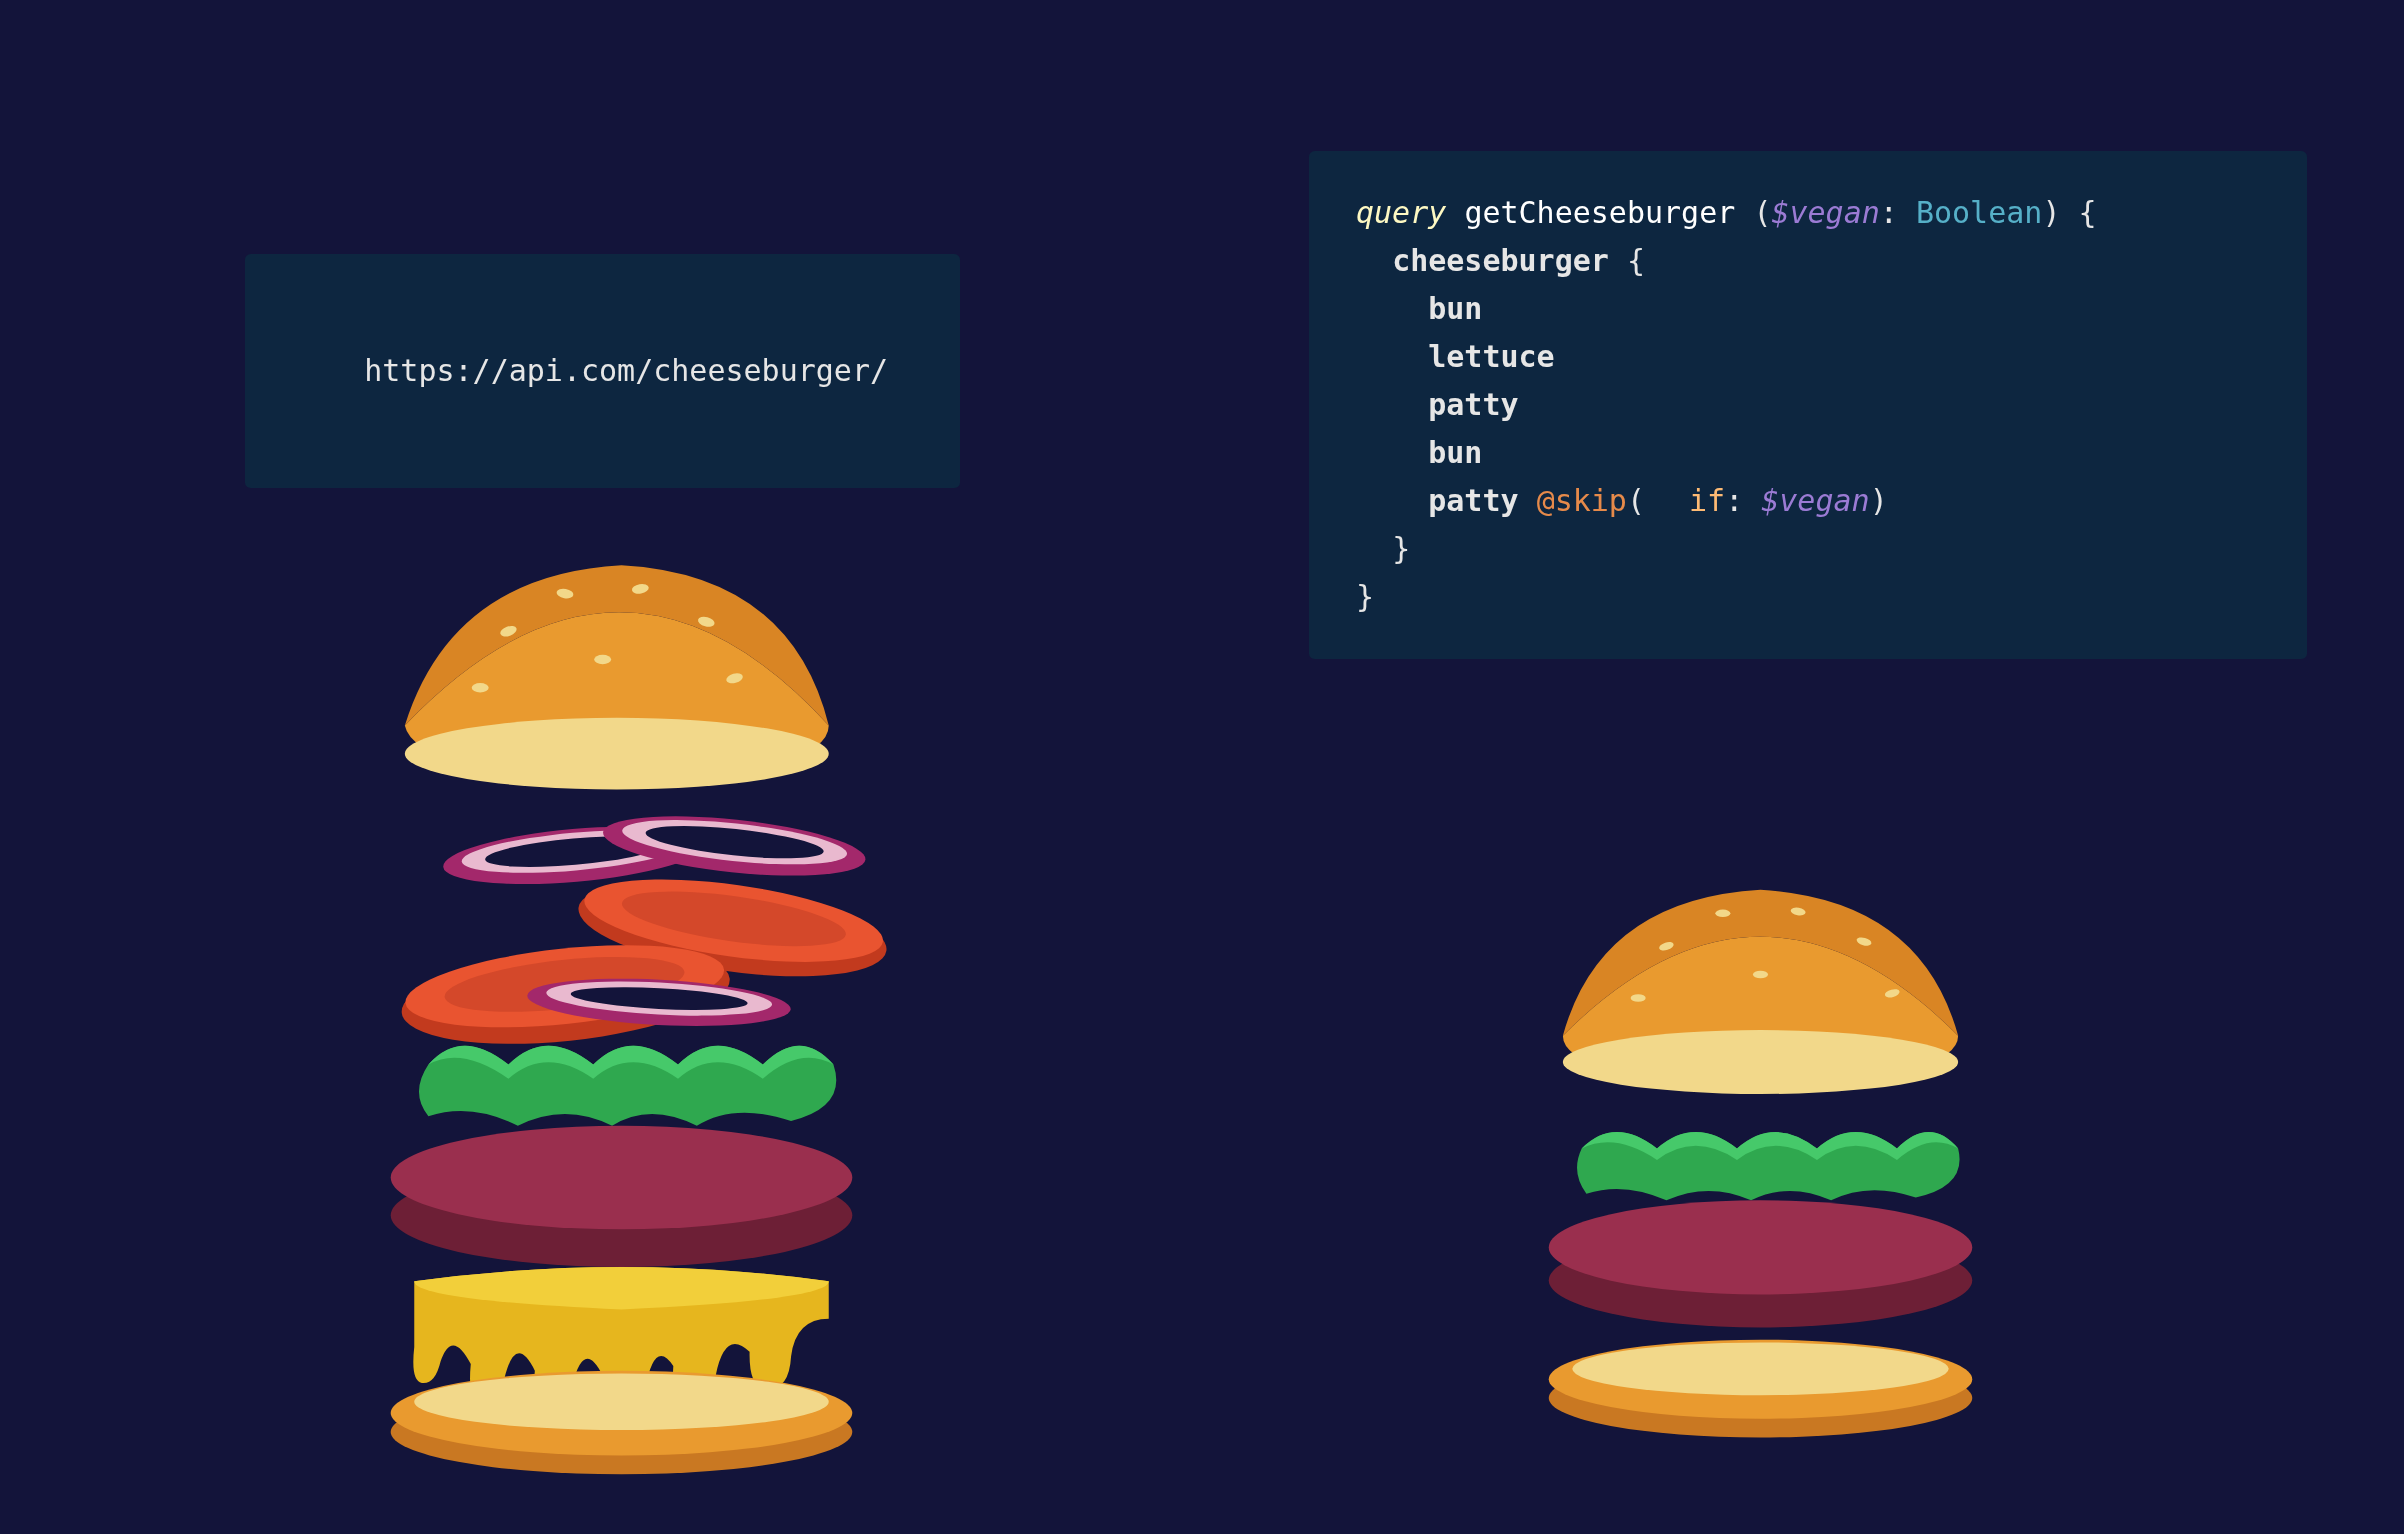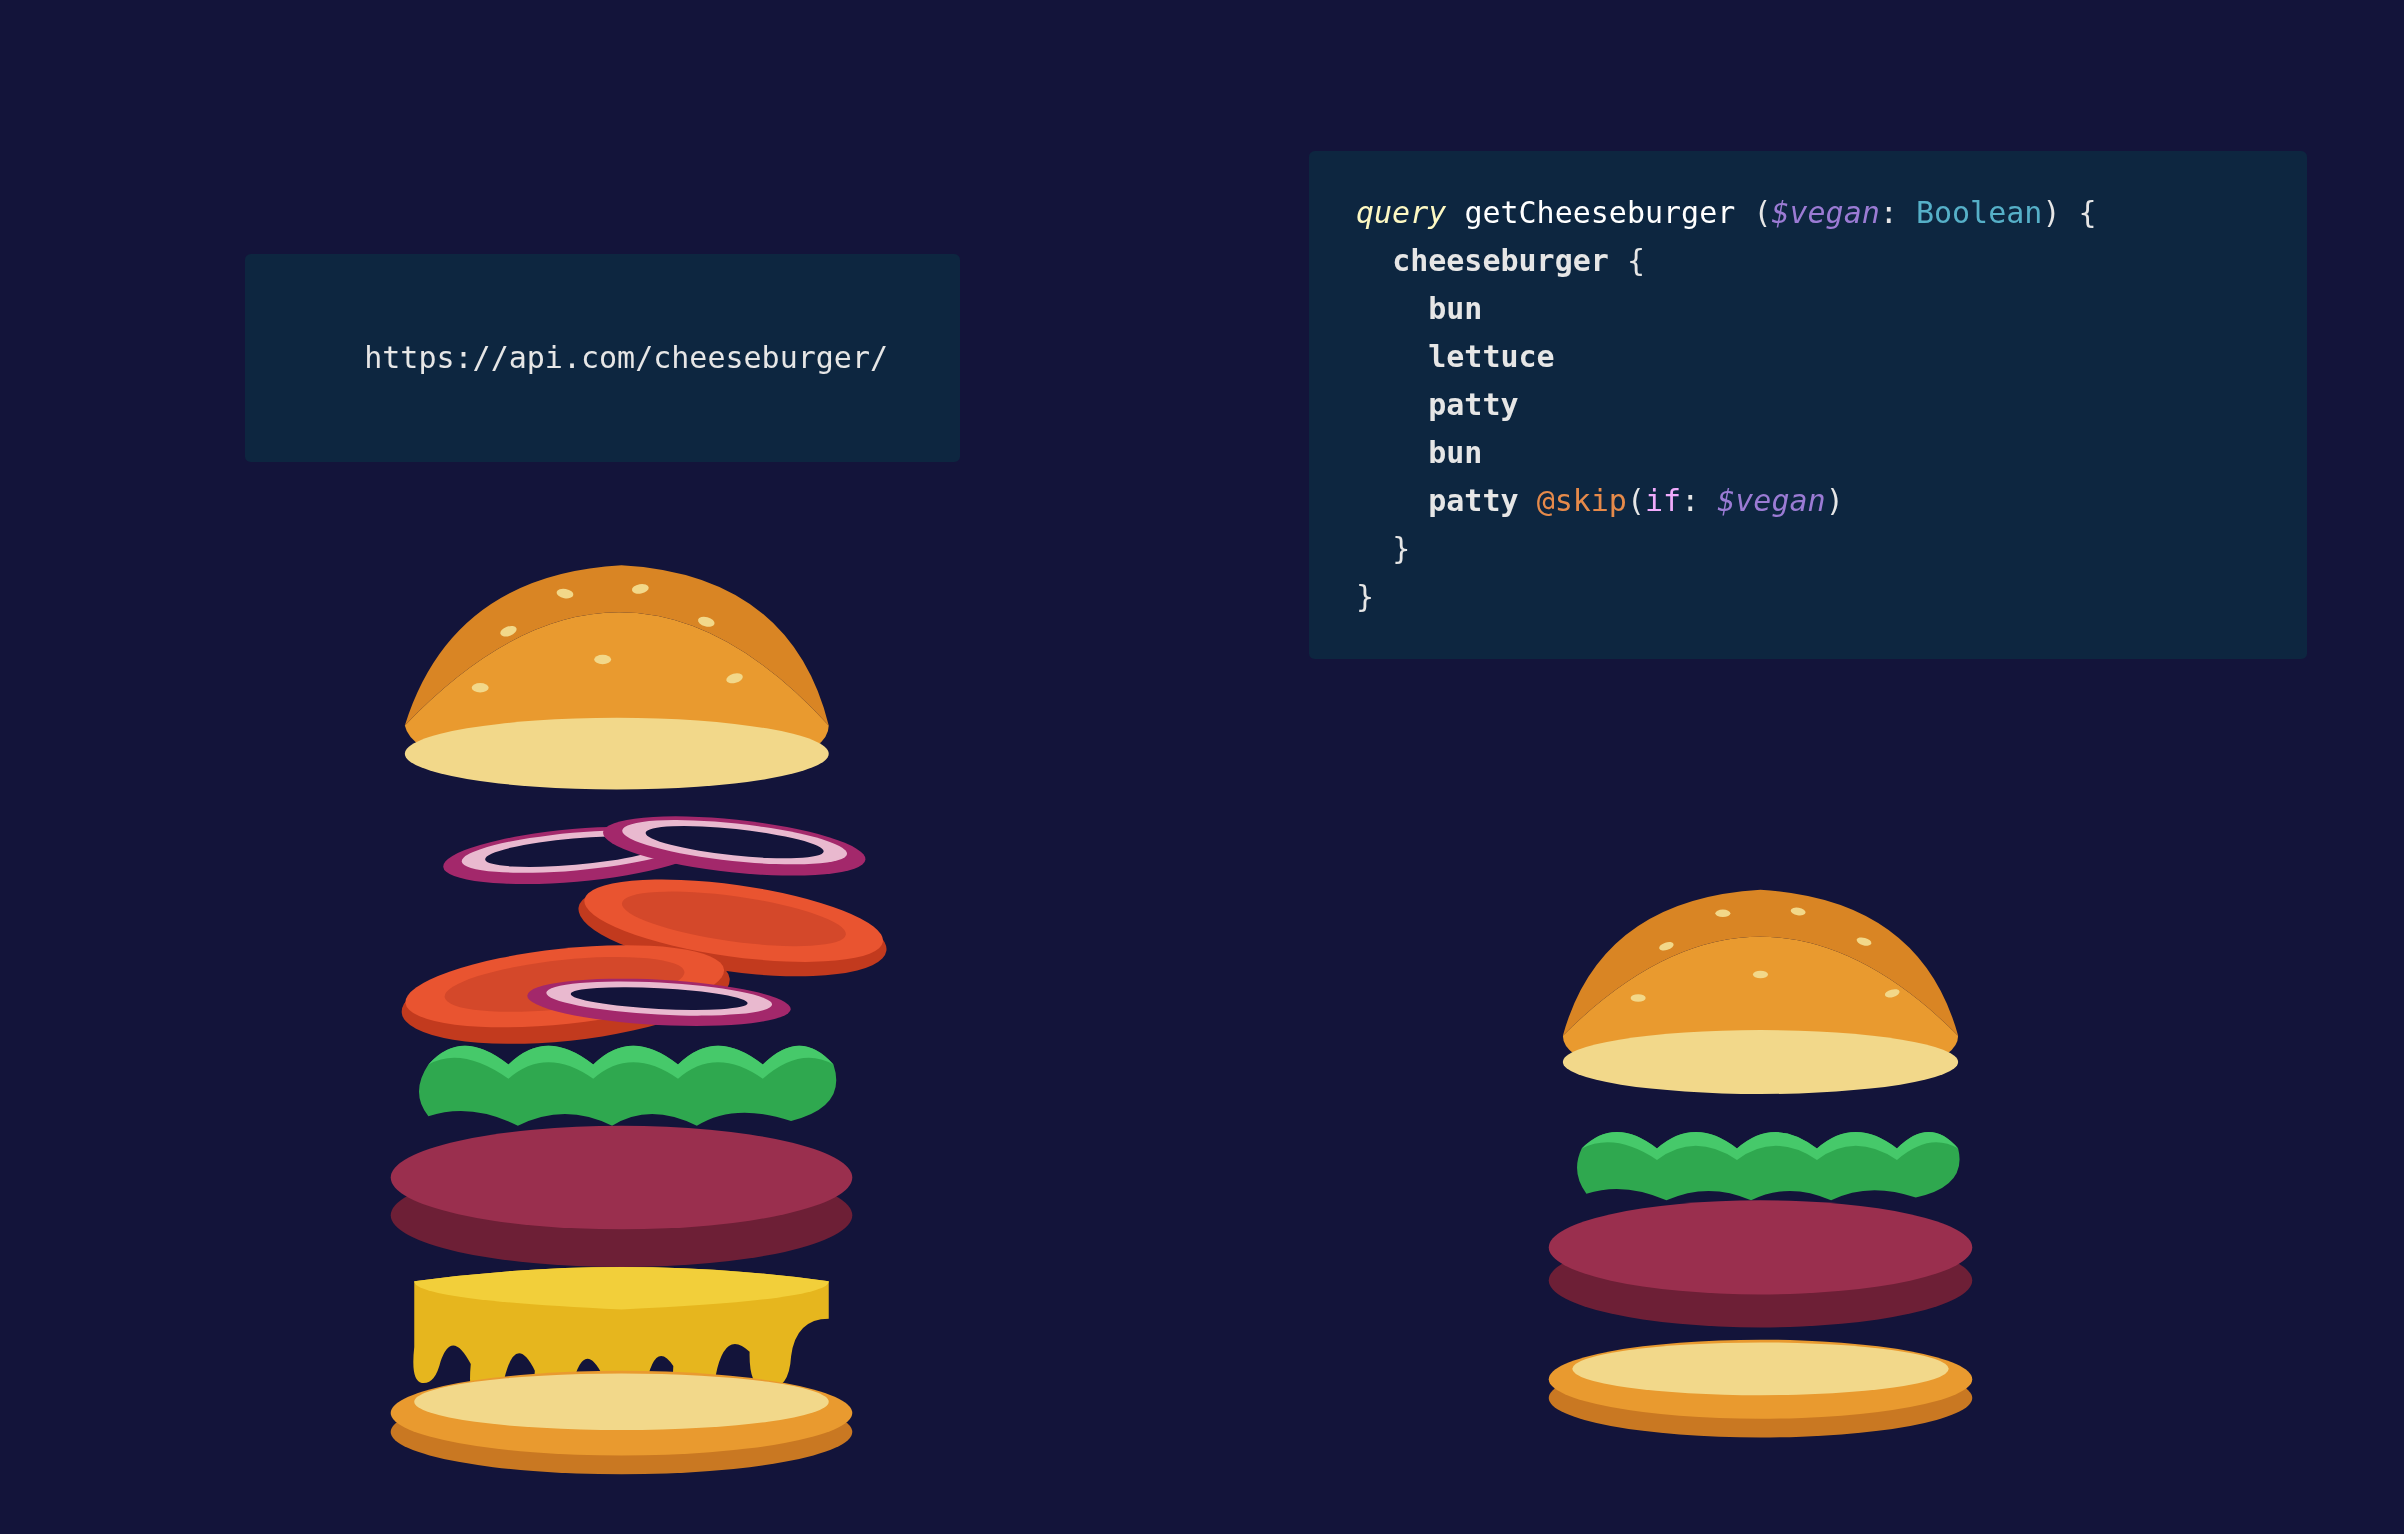--- a/index.html
+++ b/index.html
@@ -1,26 +1,26 @@
 <!DOCTYPE html>
 <html style="font-size:15px"><head>
 <meta charset="utf-8">
 <style>
   html,body{margin:0;padding:0;width:100%;height:100%;background:#13143a;font-family:ui-monospace,Menlo,Consolas,monospace;color:#e6e6e6;}
   .stage{position:relative;width:2405px;height:1535px;background:#13143a;overflow:hidden;}
   .code-box{position:absolute;background:#0d2640;border-radius:5.6px;padding:38px 47px;font-size:30px;line-height:1.6;white-space:pre;}
-  .rest-box{left:245px;top:254px;width:621px;padding:32px 47px;}
+  .rest-box{left:245px;top:254px;width:621px;padding:45px 47px;}
   .gql-box{left:1309px;top:151px;width:904px;}
   
   .kw{color:#fef9c3;font-style:italic;}       
   .fn{color:#ffffff;}
   .var{color:#9b7bd4;font-style:italic;}      
   .typ{color:#56b0c8;text-align:center;}      
   .dir{color:#e68a4a;text-align:right;}      
-  .argk{color:#f0abfc;}     
+  .argk{color:#fdba74;margin-left:44px;}     
   .punc{color:#e6e6e6;}
   .fld{color:#e6e6e6;font-weight:bold;}
   
   .burger{position:absolute;}
   .big-burger{left:320px;top:537px;width:603px;height:942px;}
   .small-burger{left:1497px;top:866px;width:527px;height:584px;}
 </style>
 </head>
 <body>
 

